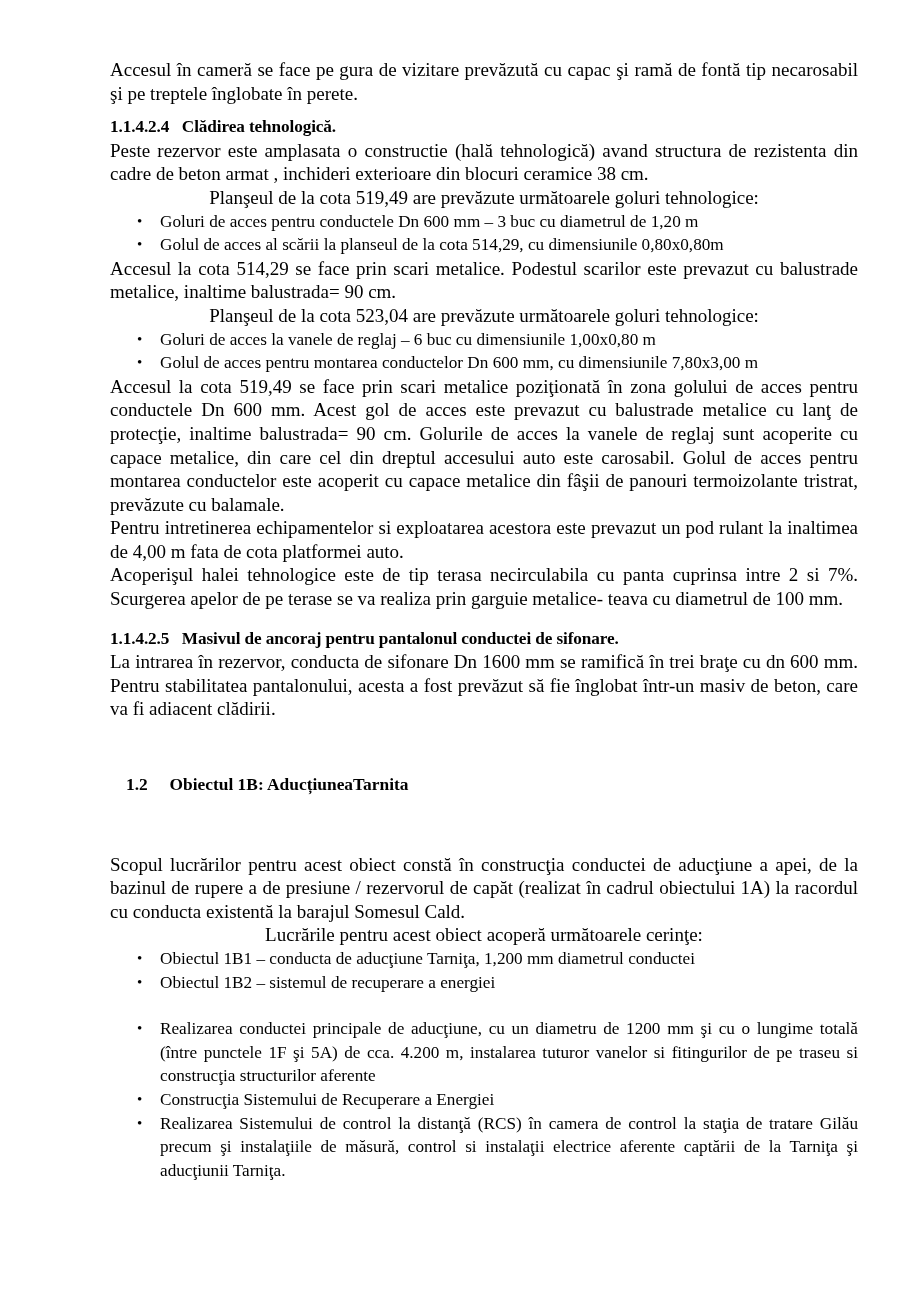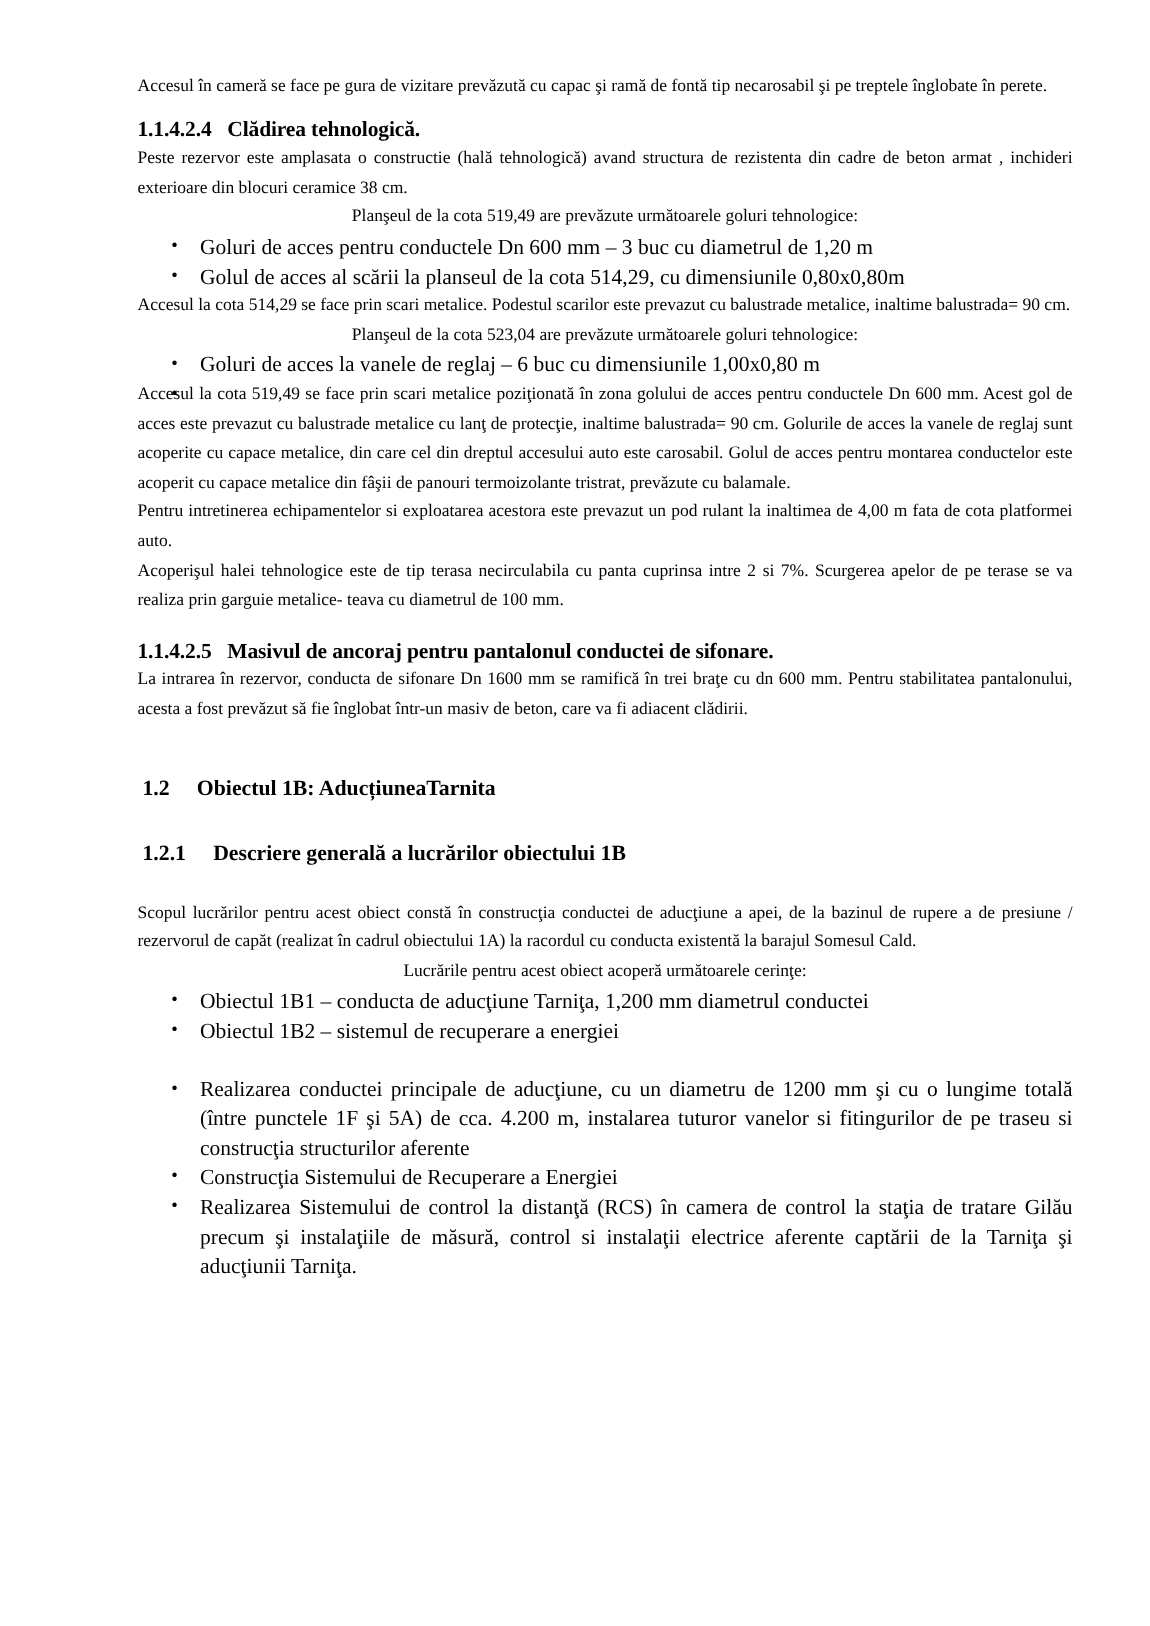--- a/index.html
+++ b/index.html
@@ -20,39 +20,39 @@
     overflow: hidden;
   }
   .content {
     position: absolute;
     left: 110px;
     top: 58px;
     width: 748px;
   }
   p.body-text {
     margin: 0;
-    font-size: 14px;
+    font-size: 19px;
     line-height: 23.6px;
     text-align: justify;
     text-justify: inter-word;
     hyphens: none;
   }
   p.body-text.last-natural {
     text-align: center;
   }
   .h-italic {
     margin: 0;
     font-size: 17.2px;
     line-height: 23.6px;
     font-weight: bold;
     white-space: pre;
     letter-spacing: -0.1px;
   }
   .h-bold {
-    margin: 4px;
+    margin: 16px;
     font-size: 17.4px;
     line-height: 23.6px;
     font-weight: bold;
     white-space: pre;
   }
   ul.bullets {
     margin: 0;
     padding: 0;
     list-style: none;
   }
@@ -112,20 +112,21 @@
 
     <p class="body-text last-natural">Planşeul de la cota 523,04 are prevăzute următoarele goluri tehnologice:</p>
 
     <ul class="bullets">
       <li>
         <span class="bullet-glyph">•</span>
         <span>Goluri de acces la vanele de reglaj – 6 buc cu dimensiunile 1,00x0,80 m</span>
       </li>
       <li>
         <span class="bullet-glyph">•</span>
+        <span>Golul de acces pentru montarea conductelor Dn 600 mm, cu dimensiunile 7,80x3,00 m</span>
       </li>
     </ul>
 
     <p class="body-text">Accesul la cota 519,49 se face prin scari metalice poziţionată în zona golului de acces pentru conductele Dn 600 mm. Acest gol de acces este prevazut cu balustrade metalice cu lanţ de protecţie, inaltime balustrada= 90 cm. Golurile de acces la vanele de reglaj sunt acoperite cu capace metalice, din care cel din dreptul accesului auto este carosabil. Golul de acces pentru montarea conductelor este acoperit cu capace metalice din fâşii de panouri termoizolante tristrat, prevăzute cu balamale.</p>
 
     <p class="body-text">Pentru intretinerea echipamentelor si exploatarea acestora este prevazut un pod rulant la inaltimea de 4,00 m fata de cota platformei auto.</p>
 
     <p class="body-text">Acoperişul halei tehnologice este de tip terasa necirculabila   cu panta cuprinsa intre 2 si 7%. Scurgerea apelor de pe terase se va realiza prin garguie metalice- teava cu diametrul de 100 mm.</p>
 
     <div class="gap-md"></div>
@@ -133,21 +134,20 @@
     <p class="h-italic">1.1.4.2.5   Masivul de ancoraj pentru pantalonul conductei de sifonare.</p>
 
     <p class="body-text">La intrarea în rezervor, conducta de sifonare Dn 1600 mm se ramifică în trei braţe cu dn 600 mm. Pentru stabilitatea pantalonului, acesta a fost prevăzut să fie înglobat într-un masiv de beton, care va fi adiacent clădirii.</p>
 
     <div class="gap-xl"></div>
 
     <p class="h-bold">1.2     Obiectul 1B: AducțiuneaTarnita</p>
 
     <div class="gap-head"></div>
 
-    <p class="h-bold">1.2.1     Descriere generală a lucrărilor obiectului 1B</p>
 
     <div class="gap-head"></div>
 
     <p class="body-text">Scopul lucrărilor pentru acest obiect constă în construcţia conductei de aducţiune a apei, de la bazinul de rupere a de presiune / rezervorul de capăt (realizat în cadrul obiectului 1A) la racordul cu conducta existentă  la barajul Somesul Cald.</p>
 
     <p class="body-text last-natural">Lucrările pentru acest obiect acoperă următoarele cerinţe:</p>
 
     <ul class="bullets">
       <li>
         <span class="bullet-glyph">•</span>

